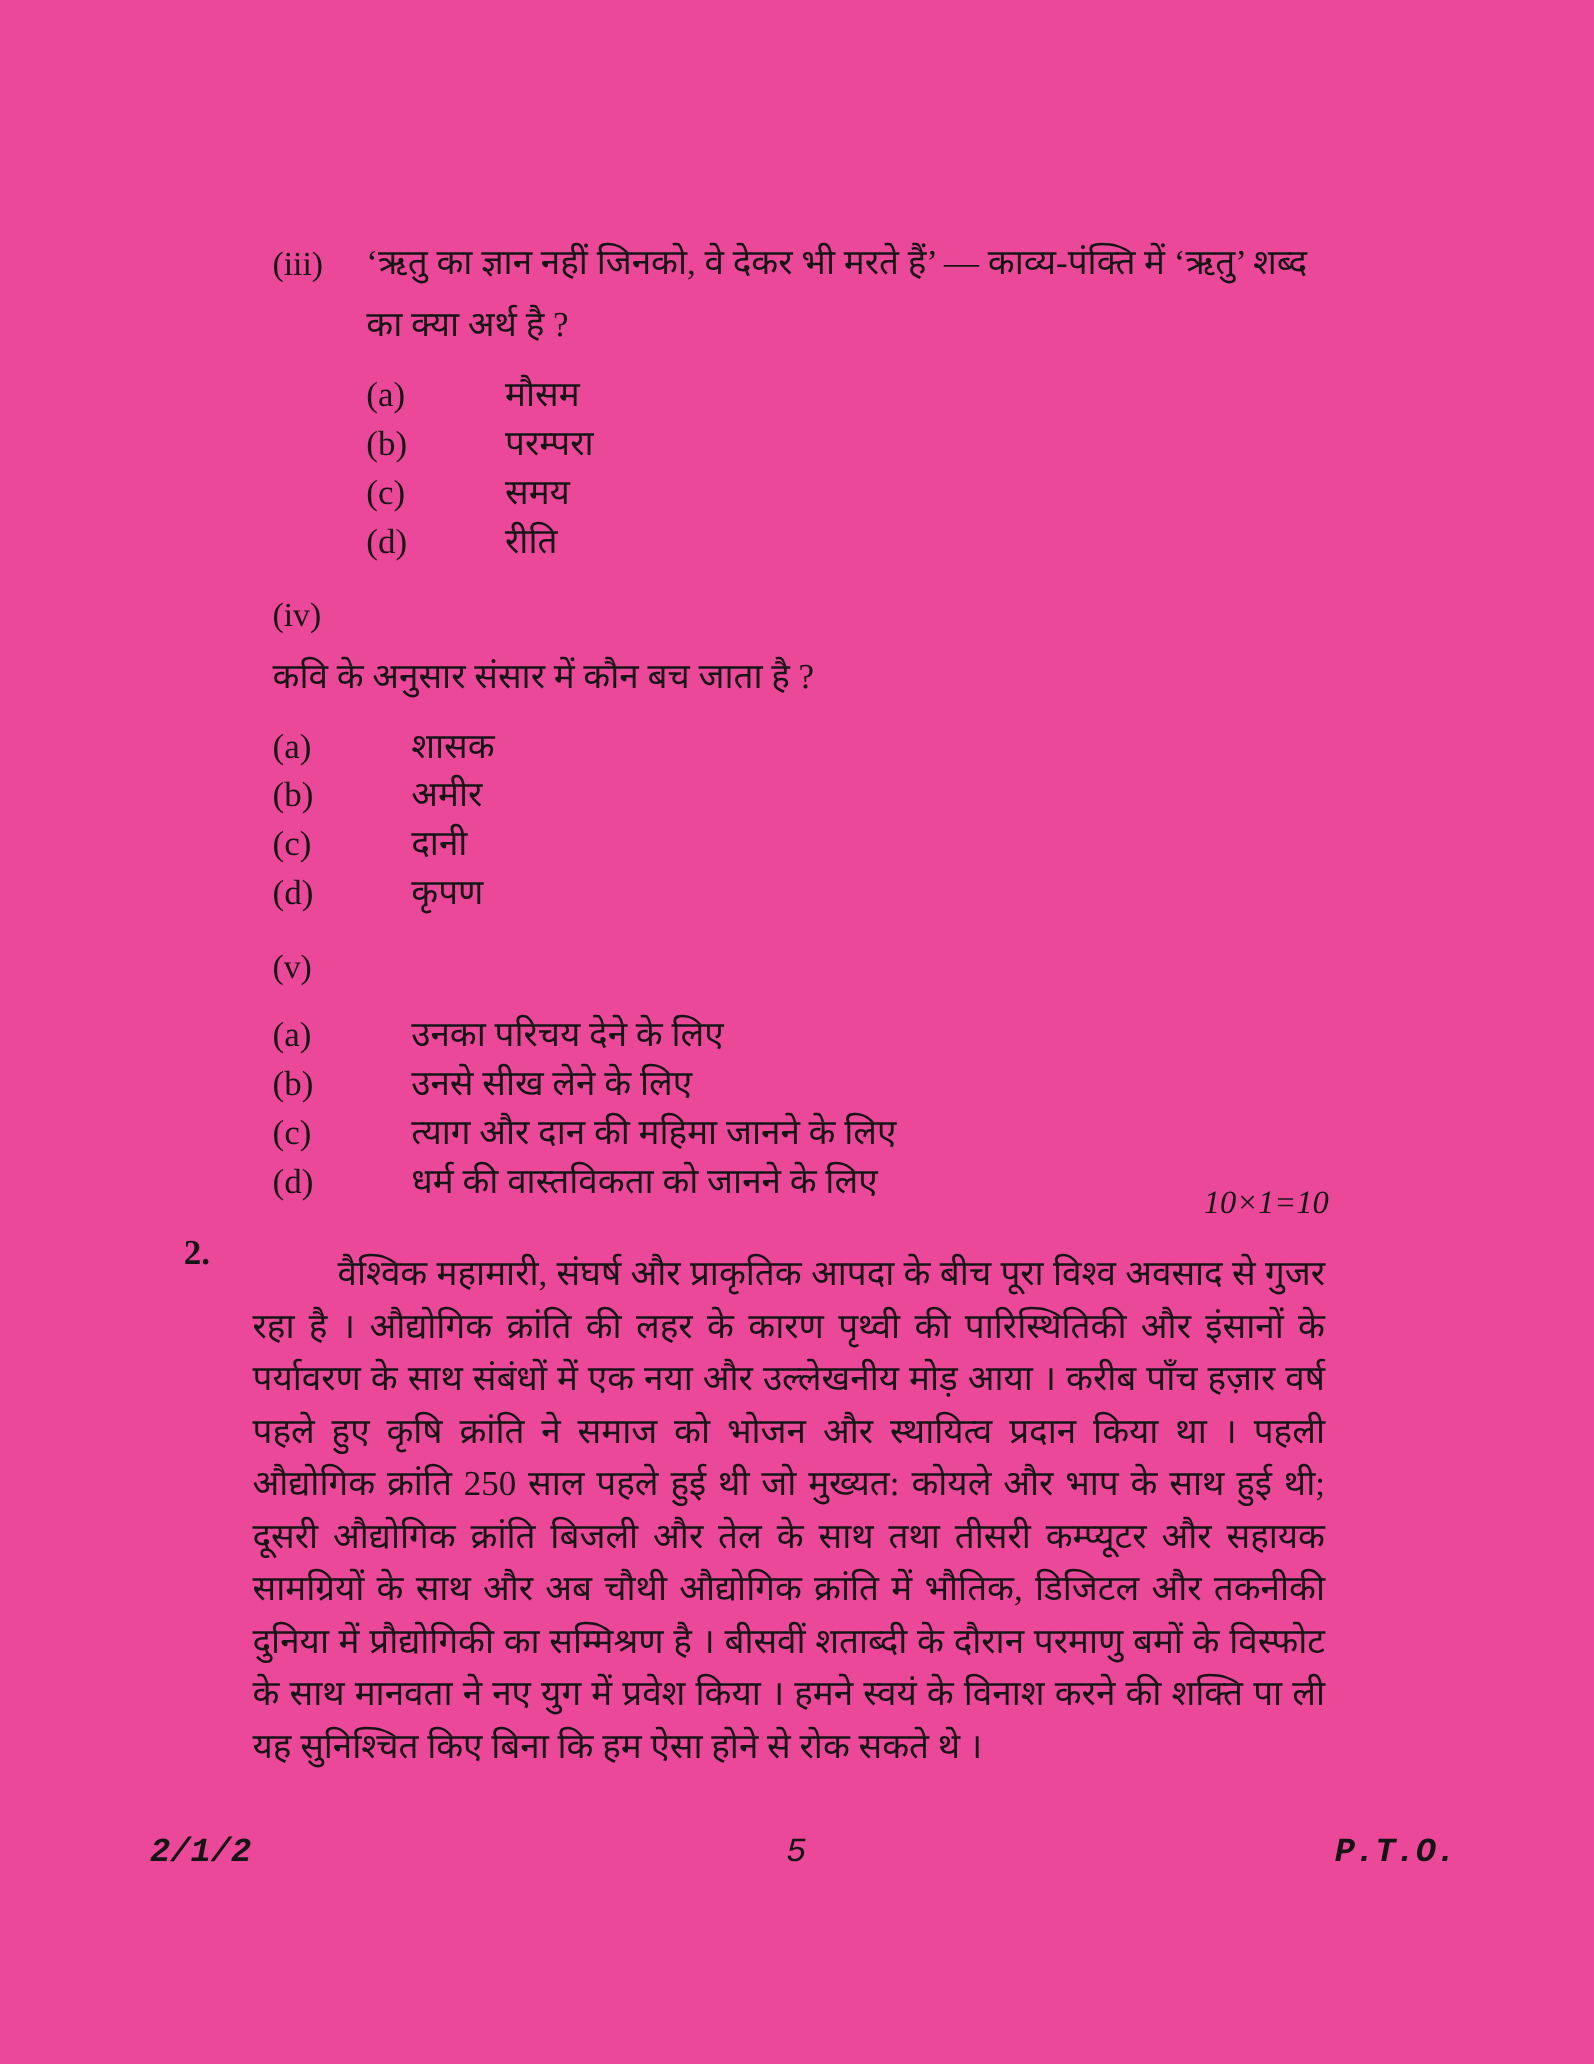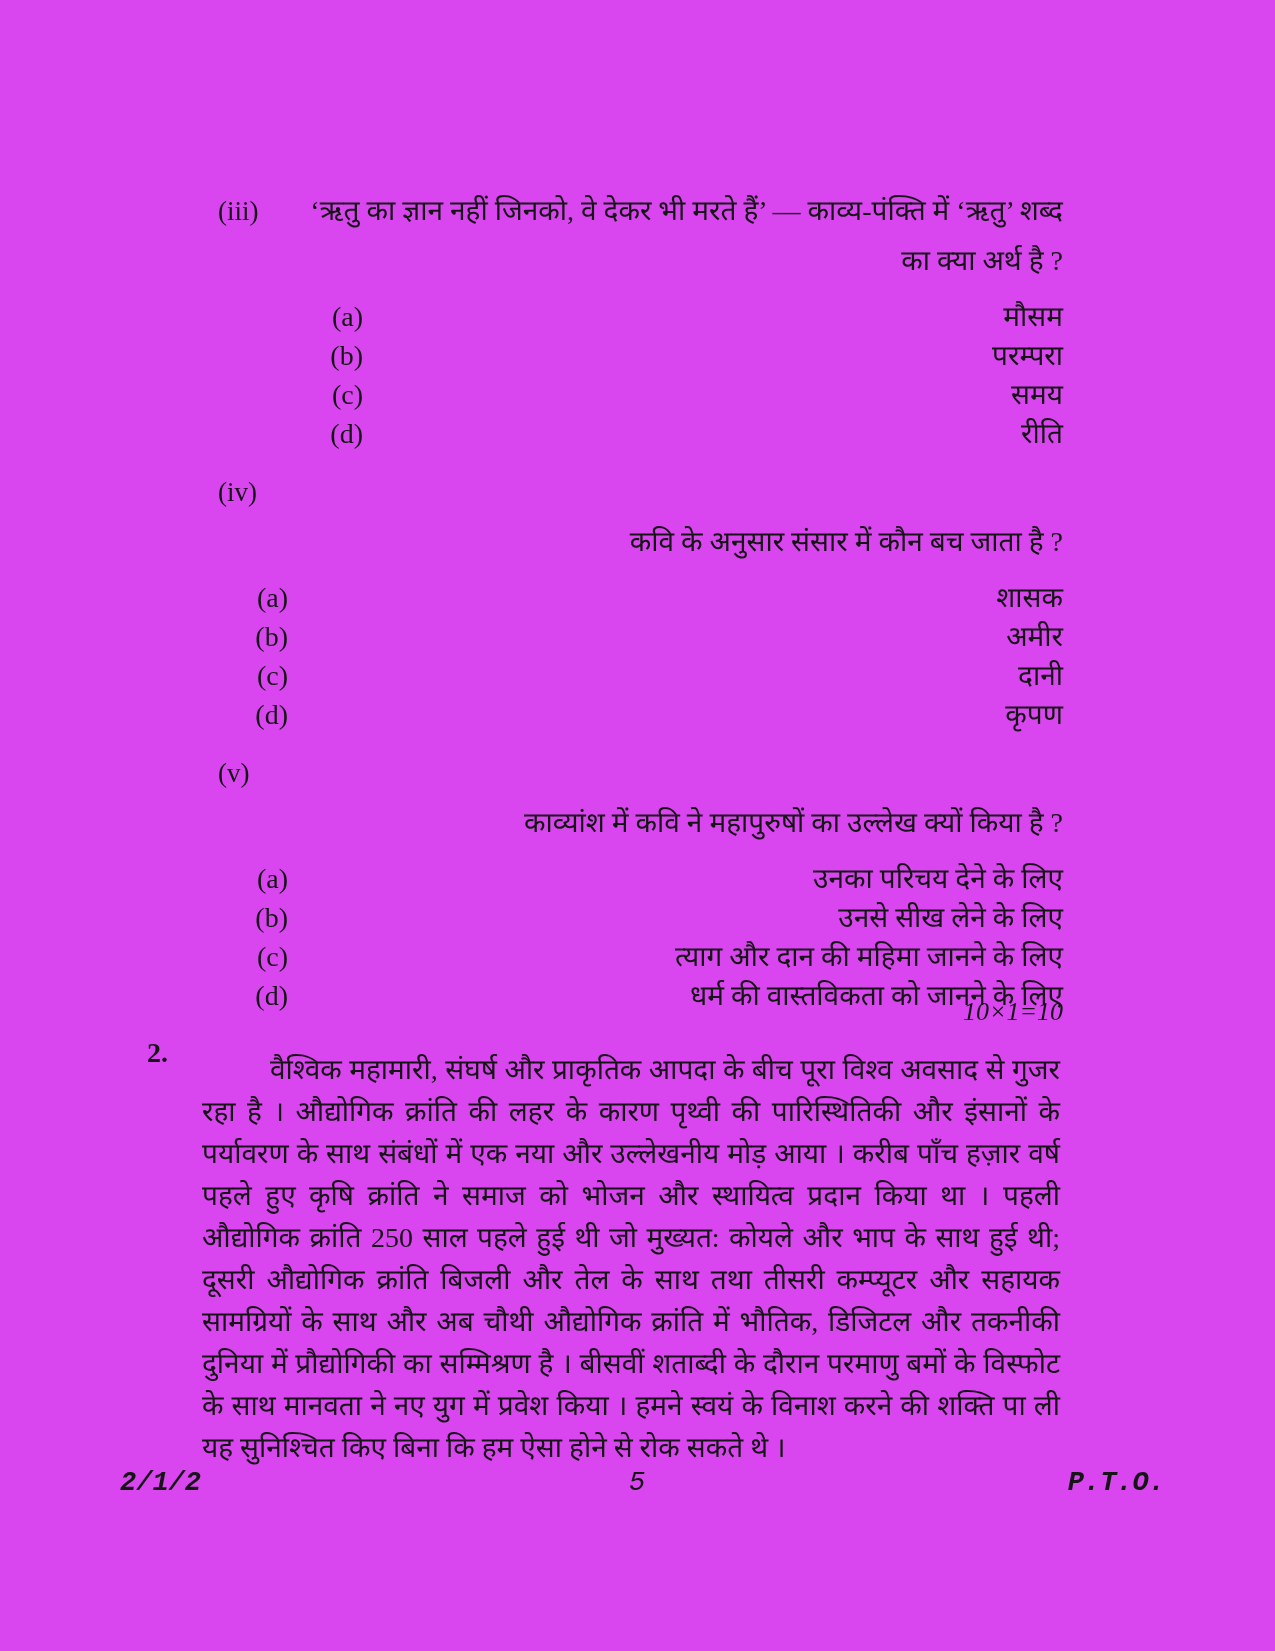--- a/index.html
+++ b/index.html
@@ -11,38 +11,38 @@
     width: 1275px;
     height: 1651px;
     position: relative;
     color: #151515;
     font-family: "Liberation Serif", "DejaVu Serif", serif;
     overflow: hidden;
   }
   .page {
     width: 1275px;
     height: 1651px;
-    background: #d946ef;
+    background: #ec4899;
     box-sizing: border-box;
     padding-top: 186px;
   }
   
   .subq {
     display: flex;
     margin-left: 218px;
     width: 845px;
   }
   .subq + .subq { margin-top: 18px; flex-direction: column; }
   .subq-label {
     flex: none;
     width: 75px;
     font-size: 27px;
     line-height: 50px;
   }
-  .subq-body { flex: 1; text-align: right; }
+  .subq-body { flex: 1; }
   .subq-text {
     font-size: 28px;
     line-height: 50px;
   }
   .options { margin-top: 16px; }
   .option {
     display: flex;
     font-size: 28px;
     line-height: 30px;
   }
@@ -158,21 +158,20 @@
           <span class="opt-label">(d)</span>
           <span class="opt-text">कृपण</span>
         </div>
       </div>
     </div>
   </section>
 
   <section class="subq">
     <span class="subq-label">(v)</span>
     <div class="subq-body">
-      <div class="subq-text">काव्यांश में कवि ने महापुरुषों का उल्लेख क्यों किया है ?</div>
       <div class="options">
         <div class="option">
           <span class="opt-label">(a)</span>
           <span class="opt-text">उनका परिचय देने के लिए</span>
         </div>
         <div class="option">
           <span class="opt-label">(b)</span>
           <span class="opt-text">उनसे सीख लेने के लिए</span>
         </div>
         <div class="option">

